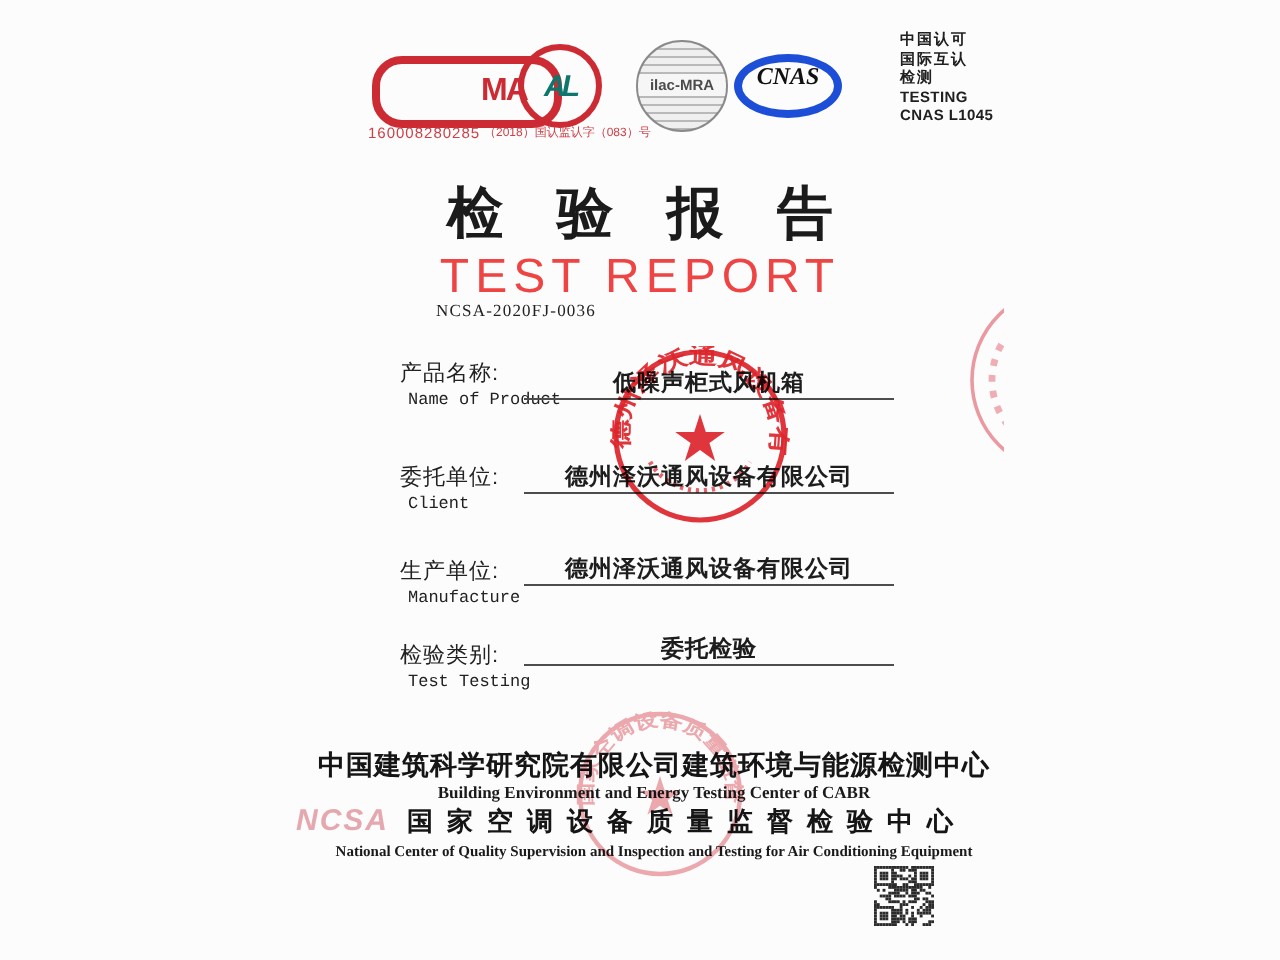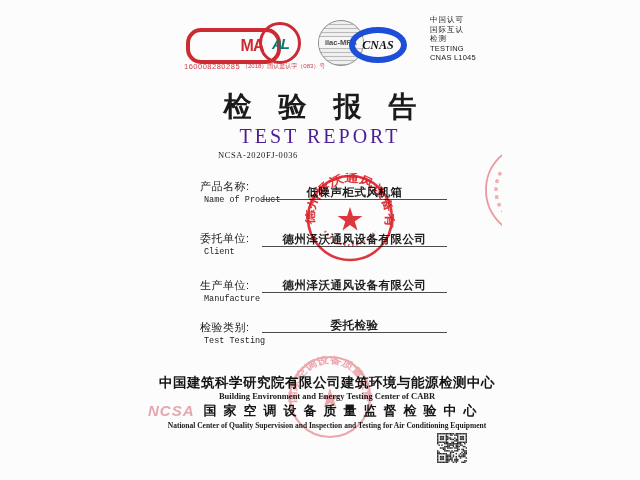--- a/index.html
+++ b/index.html
@@ -17,31 +17,31 @@
   .cma-no{left:184px;top:62px;font-size:7.5px;color:#cd4047;letter-spacing:.5px;}
   .cal-circle{left:259px;top:22px;width:36px;height:36px;border:3px solid #cd2b33;border-radius:50%;
     display:flex;align-items:center;justify-content:center;}
   .cal-al{color:#0f766e;font-weight:700;font-style:italic;font-size:15px;letter-spacing:-2px;}
   .cal-line{left:242px;top:62px;font-size:6px;color:#cd4047;}
   .ilac-globe{left:318px;top:20px;width:44px;height:44px;border-radius:50%;border:1px solid #8a8a8a;
     background:repeating-linear-gradient(0deg,#b9b9b9 0 1px,#efefef 1px 4px);overflow:hidden;}
   .ilac-band{position:absolute;left:-2px;top:16px;width:48px;height:11px;background:#f6f6f6;
     display:flex;align-items:center;justify-content:center;}
   .ilac-label{font-size:7.5px;font-weight:700;color:#4c4c4c;letter-spacing:0;}
-  .cnas-oval{left:349px;top:27px;width:46px;height:24px;border:6px solid #1d4ed8;border-radius:50%;
-    display:flex;align-items:center;justify-content:center;}
+  .cnas-oval{left:367px;top:27px;width:46px;height:24px;border:4px solid #1d4ed8;border-radius:50%;
+    display:flex;align-items:flex-start;justify-content:center;}
   .cnas-label{font-family:"Liberation Serif",serif;font-weight:700;font-style:italic;font-size:12px;color:#111;}
-  .accred{left:430px;top:15px;width:80px;font-size:7.5px;font-weight:400;color:#202020;line-height:9.6px;}
+  .accred{left:450px;top:15px;width:80px;font-size:7.5px;font-weight:700;color:#202020;line-height:9.6px;}
   .accred div{letter-spacing:1px;}
   .accred div.en{letter-spacing:.2px;}
   
   .title-cn{left:0;top:88px;width:640px;text-align:center;font-size:28px;font-weight:700;
     letter-spacing:27px;padding-left:27px;box-sizing:border-box;color:#1b1b1b;}
-  .title-en{left:0;top:125px;width:640px;text-align:center;font-family:Liberation Serif, serif;
-    font-size:20px;letter-spacing:3px;color:#4c1d95;}
+  .title-en{left:0;top:125px;width:640px;text-align:center;font-family:Liberation Sans, sans-serif;
+    font-size:24px;letter-spacing:3px;color:#ef4444;}
   .report-no{left:0;top:150px;width:516px;text-align:center;font-family:"Liberation Serif",serif;
     font-size:8.5px;letter-spacing:.6px;color:#222;}
   
   .f-label{left:200px;font-size:11px;font-weight:500;color:#222;letter-spacing:.5px;}
   .f-sub{left:204px;font-family:Liberation Mono, monospace;font-size:8.5px;color:#222;}
   .f-line{left:262px;width:185px;height:17px;border-bottom:1px solid #4d4d4d;
     display:flex;align-items:flex-end;justify-content:center;}
   .f-value{font-size:11.5px;font-weight:600;color:#1d1d1d;letter-spacing:.5px;line-height:13px;}
   .r1l{top:179px}.r1s{top:195px}.r1v{top:182px}
   .r2l{top:231px}.r2s{top:247px}.r2v{top:229px}

